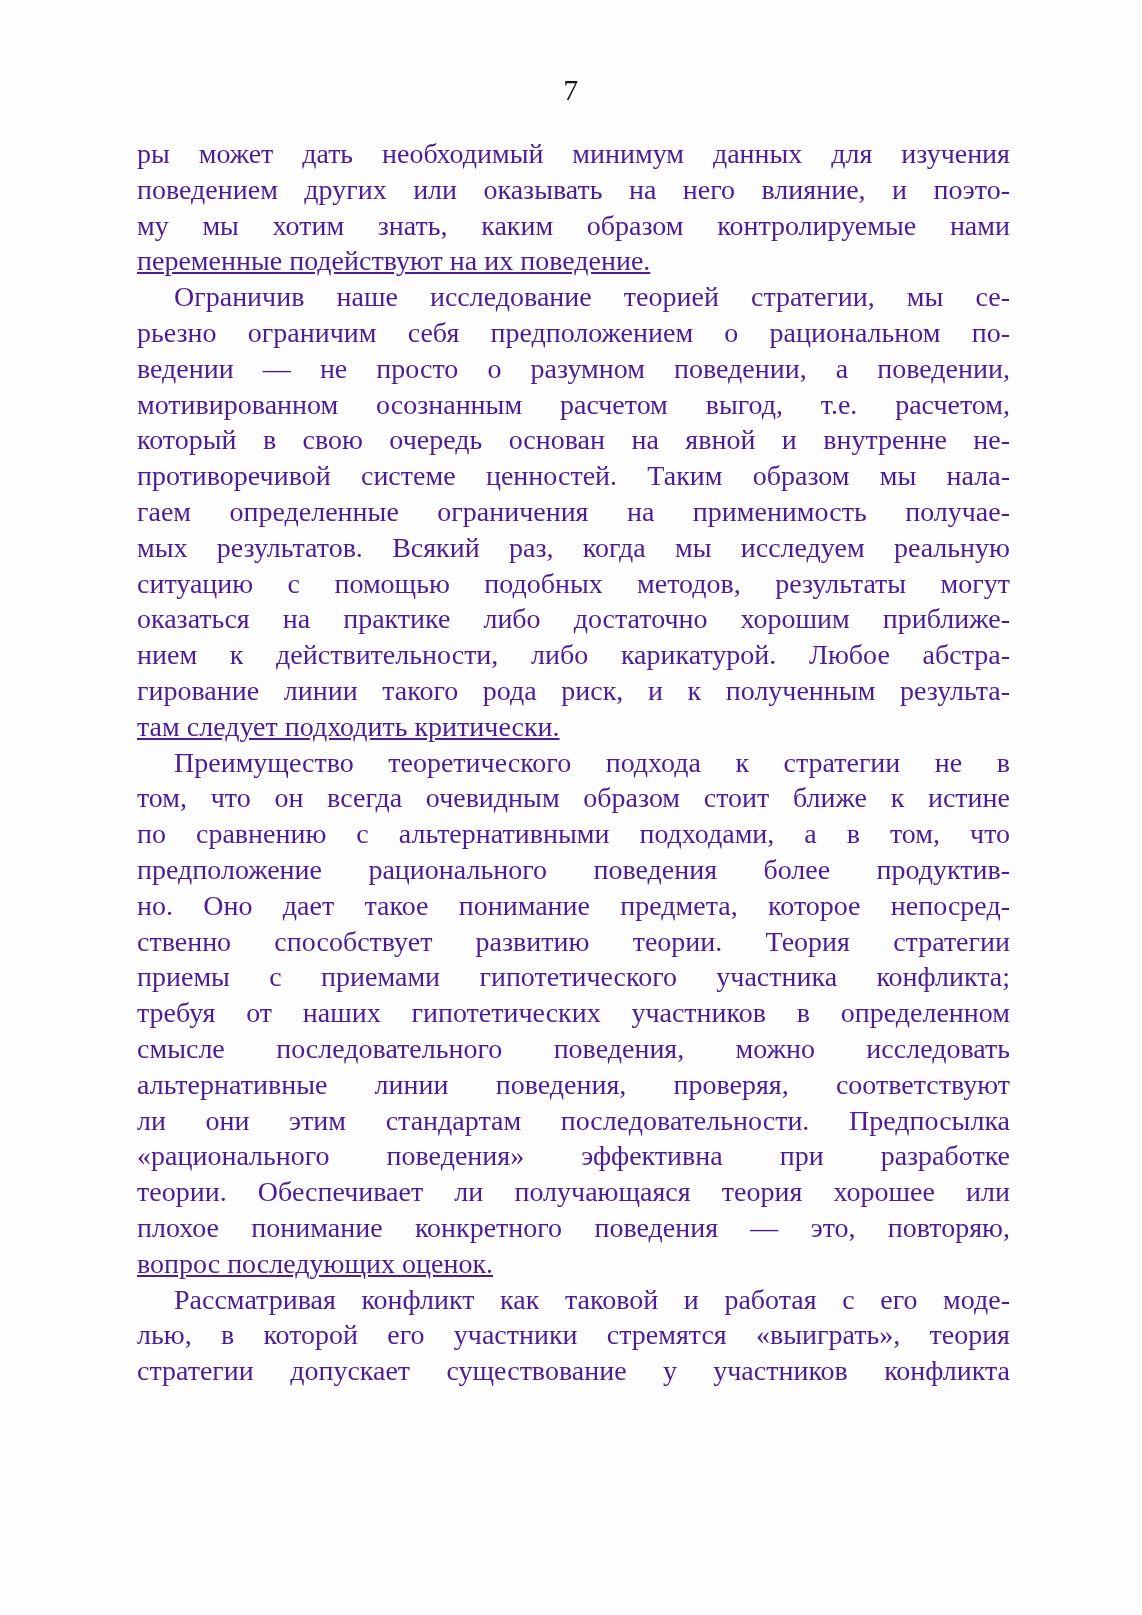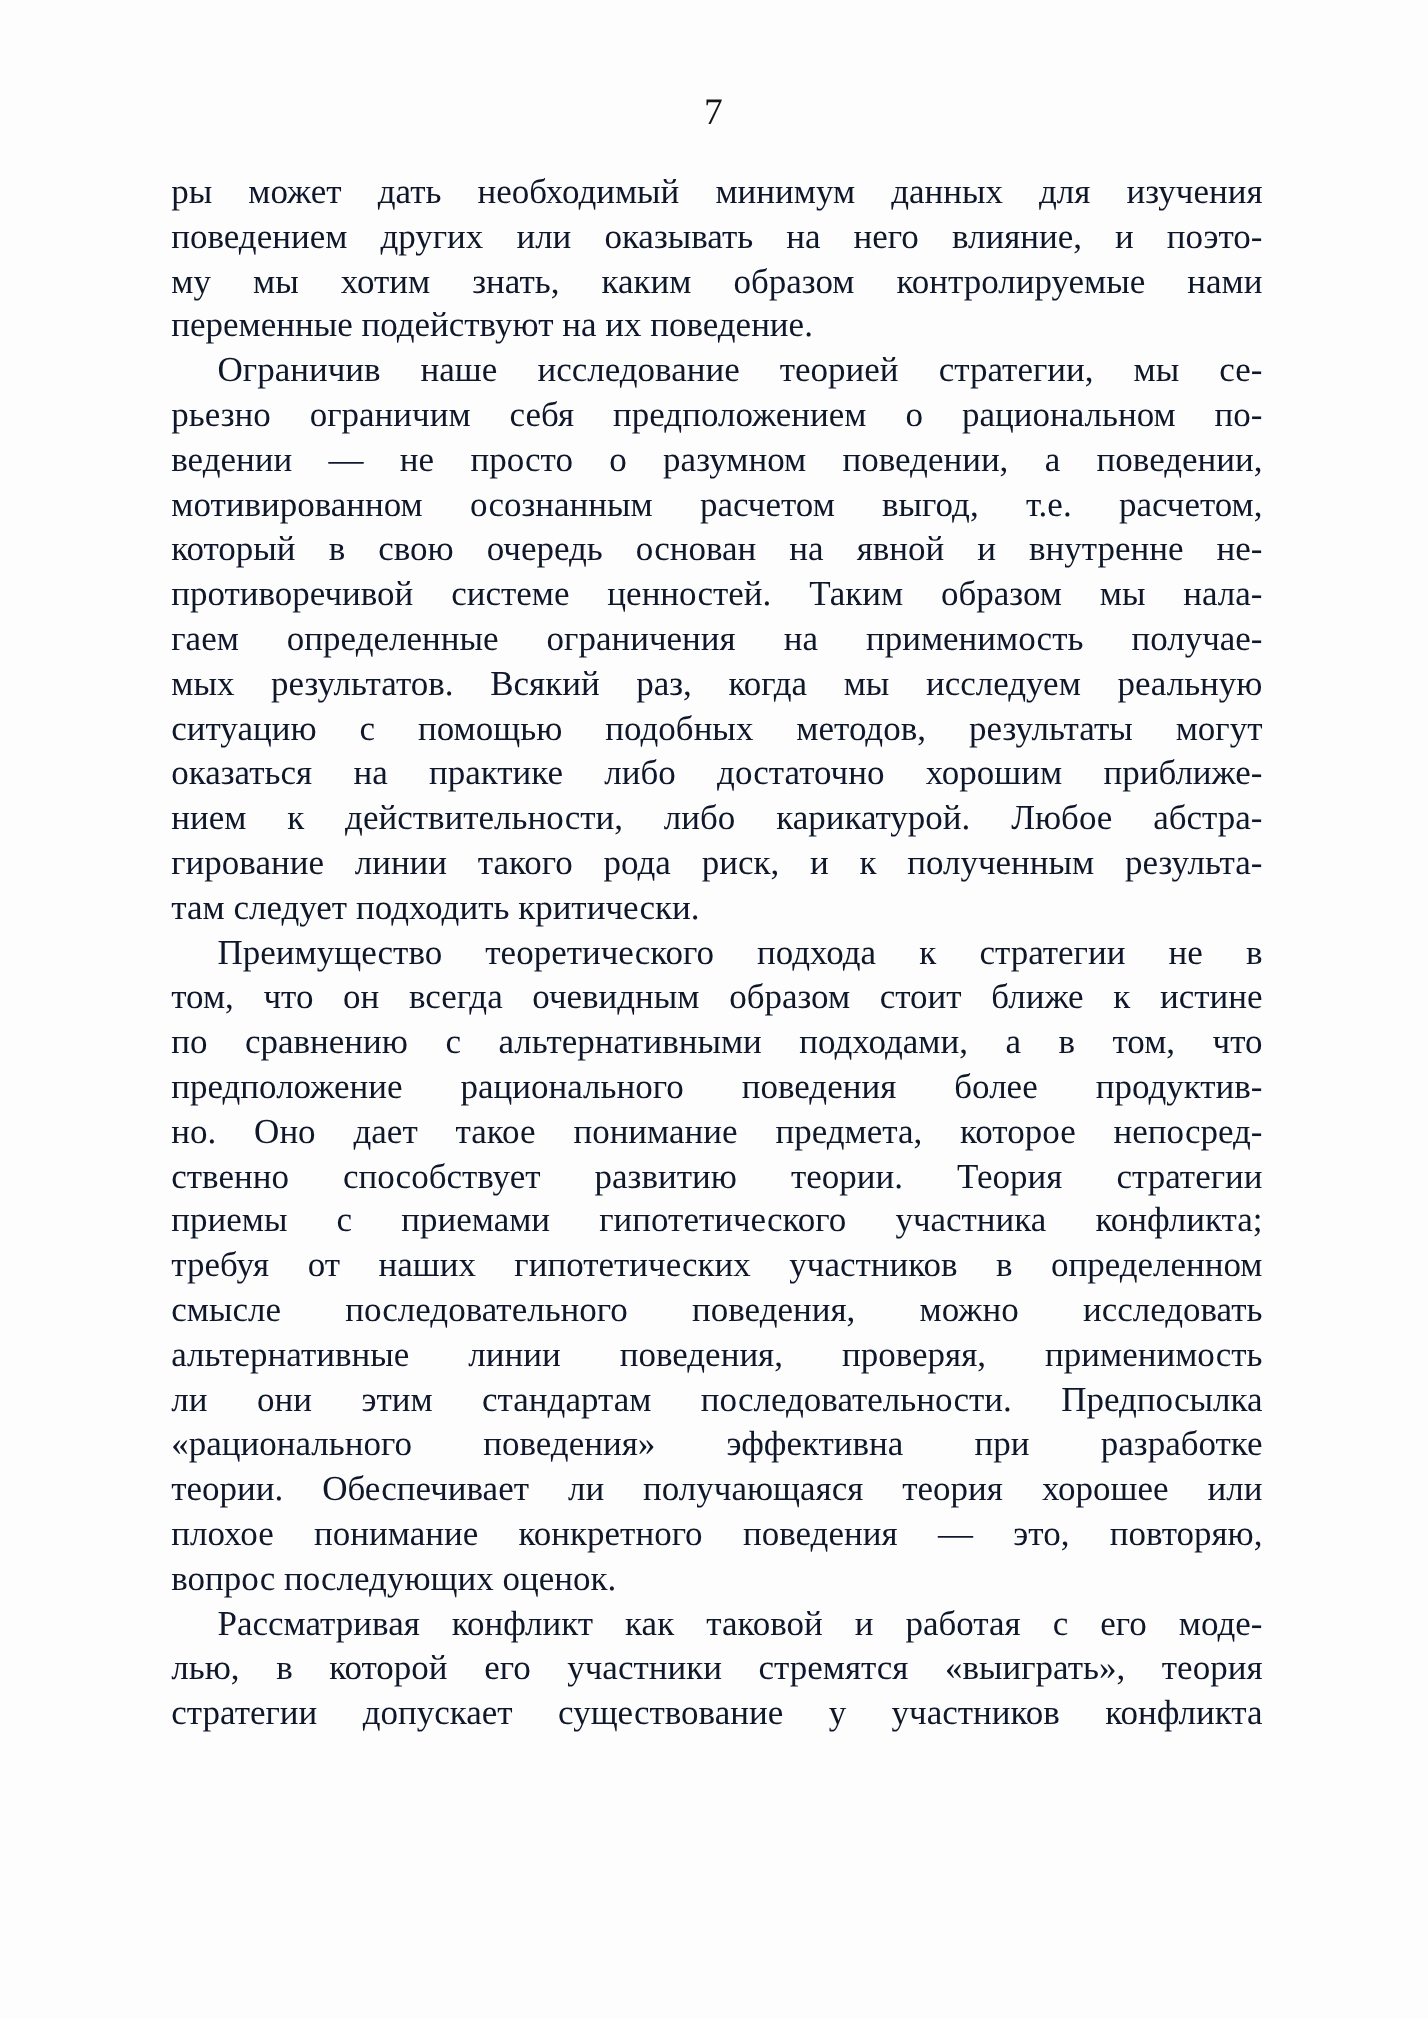--- a/index.html
+++ b/index.html
@@ -46,28 +46,29 @@
     text-align-last: justify;
     white-space: normal;
     overflow: hidden;
     max-height: 35.8px;
   }
   .line.indent {
     text-indent: 37px;
   }
   .line.para-end {
     text-align-last: left;
+    text-decoration: underline;
   }
 </style>
 </head>
 <body style="background: rgb(253, 253, 253);">
 
 <div class="page">
   <div class="page-number">7</div>
-  <div class="text-block" id="text-block" style="color: #0f172a;">
+  <div class="text-block" id="text-block" style="color: #4c1d95;">
       <div class="line">ры может дать необходимый минимум данных для изучения</div>
       <div class="line">поведением других или оказывать на него влияние, и поэто-</div>
       <div class="line">му мы хотим знать, каким образом контролируемые нами</div>
       <div class="line para-end">переменные подействуют на их поведение.</div>
       <div class="line indent">Ограничив наше исследование теорией стратегии, мы се-</div>
       <div class="line">рьезно ограничим себя предположением о рациональном по-</div>
       <div class="line">ведении — не просто о разумном поведении, а поведении,</div>
       <div class="line">мотивированном осознанным расчетом выгод, т.е. расчетом,</div>
       <div class="line">который в свою очередь основан на явной и внутренне не-</div>
       <div class="line">противоречивой системе ценностей. Таким образом мы нала-</div>
@@ -80,21 +81,21 @@
       <div class="line para-end">там следует подходить критически.</div>
       <div class="line indent">Преимущество теоретического подхода к стратегии не в</div>
       <div class="line">том, что он всегда очевидным образом стоит ближе к истине</div>
       <div class="line">по сравнению с альтернативными подходами, а в том, что</div>
       <div class="line">предположение рационального поведения более продуктив-</div>
       <div class="line">но. Оно дает такое понимание предмета, которое непосред-</div>
       <div class="line">ственно способствует развитию теории. Теория стратегии</div>
       <div class="line">приемы с приемами гипотетического участника конфликта;</div>
       <div class="line">требуя от наших гипотетических участников в определенном</div>
       <div class="line">смысле последовательного поведения, можно исследовать</div>
-      <div class="line">альтернативные линии поведения, проверяя, применимость</div>
+      <div class="line">альтернативные линии поведения, проверяя, соответствуют</div>
       <div class="line">ли они этим стандартам последовательности. Предпосылка</div>
       <div class="line">«рационального поведения» эффективна при разработке</div>
       <div class="line">теории. Обеспечивает ли получающаяся теория хорошее или</div>
       <div class="line">плохое понимание конкретного поведения — это, повторяю,</div>
       <div class="line para-end">вопрос последующих оценок.</div>
       <div class="line indent">Рассматривая конфликт как таковой и работая с его моде-</div>
       <div class="line">лью, в которой его участники стремятся «выиграть», теория</div>
       <div class="line">стратегии допускает существование у участников конфликта</div>
     </div>
 </div>

